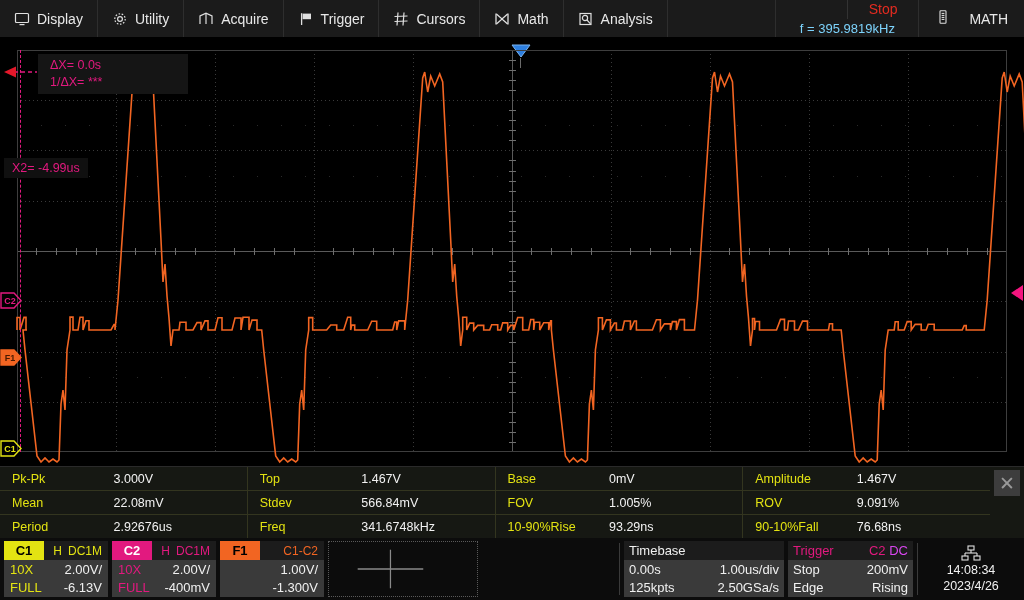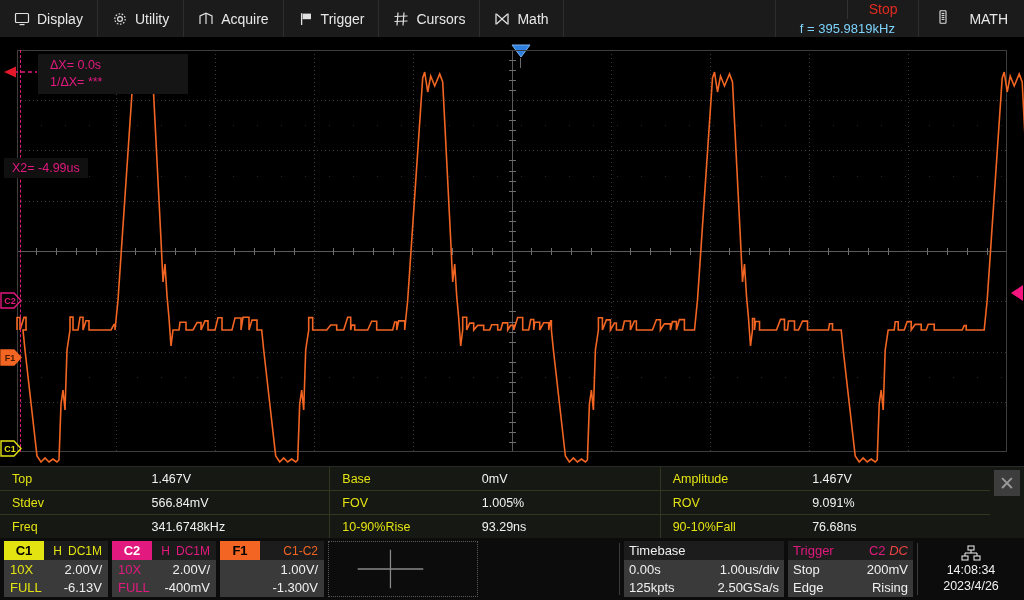--- a/index.html
+++ b/index.html
@@ -275,20 +275,32 @@
         <path d="M2 2.5 V13.5"></path>
               <path d="M14 2.5 V13.5"></path>
               <path d="M2.4 3 L8 8 L13.6 3"></path>
               <path d="M2.4 13 L8 8 L13.6 13"></path>
         </g>
           </svg>
       </span>
       <span>Math</span>
     </div>
 
+    <div class="menu-item">
+      <span class="mi-icon">
+        <svg width="16" height="16" viewBox="0 0 16 16">
+            <g fill="none" stroke="#e0e0e0" stroke-width="1.2">
+        <rect x="2" y="2.5" width="11" height="11"></rect>
+              <circle cx="7" cy="7" r="2.6"></circle>
+              <line x1="9" y1="9" x2="12.5" y2="12.8"></line>
+        </g>
+          </svg>
+      </span>
+      <span>Analysis</span>
+    </div>
 
     <div id="spacer"></div>
 
     <div id="statusblock">
       <div class="srow1">
         <div class="sblank"></div>
         <div class="sstop">Stop</div>
       </div>
       <div class="srow2">f = 395.9819kHz</div>
     </div>
@@ -472,20 +484,34 @@
     <div id="triglevel" style="top:246px;">
       <svg width="14" height="18" viewBox="0 0 14 18">
         <polygon points="13,1 13,17 1,9" fill="#f4157f"></polygon>
       </svg>
     </div>
   </div>
 
   <div id="meastable">
     <div id="meascols">
 
+      <div class="meas-col">
+        <div class="meas-row">
+          <span class="meas-name">Pk-Pk</span>
+          <span class="meas-val">3.000V</span>
+        </div>
+        <div class="meas-row">
+          <span class="meas-name">Mean</span>
+          <span class="meas-val">22.08mV</span>
+        </div>
+        <div class="meas-row">
+          <span class="meas-name">Period</span>
+          <span class="meas-val">2.92676us</span>
+        </div>
+      </div>
 
       <div class="meas-col">
         <div class="meas-row">
           <span class="meas-name">Top</span>
           <span class="meas-val">1.467V</span>
         </div>
         <div class="meas-row">
           <span class="meas-name">Stdev</span>
           <span class="meas-val">566.84mV</span>
         </div>
@@ -610,21 +636,21 @@
         <span>125kpts</span>
         <span>2.50GSa/s</span>
       </div>
     </div>
 
     <div class="infobox" id="trig-box">
       <div class="infobox-head">
         <span style="color:#e2197f;">Trigger</span>
         <span>
           <span style="color:#e2197f;">C2</span>
-          <span style="color:#ef4444;font-style:italic;">DC</span>
+          <span style="color:#d946ef;">DC</span>
         </span>
       </div>
       <div class="infobox-row">
         <span>Stop</span>
         <span>200mV</span>
       </div>
       <div class="infobox-row">
         <span>Edge</span>
         <span>Rising</span>
       </div>

